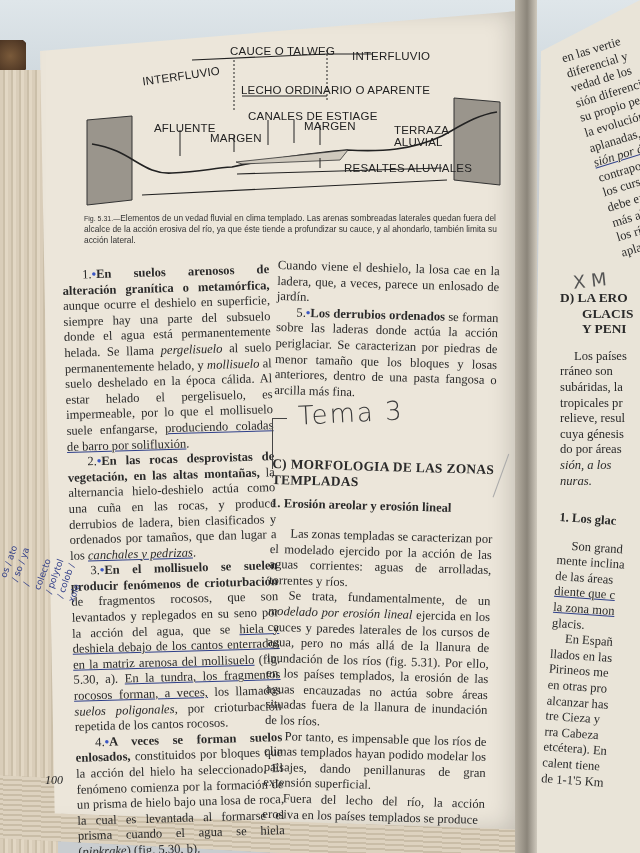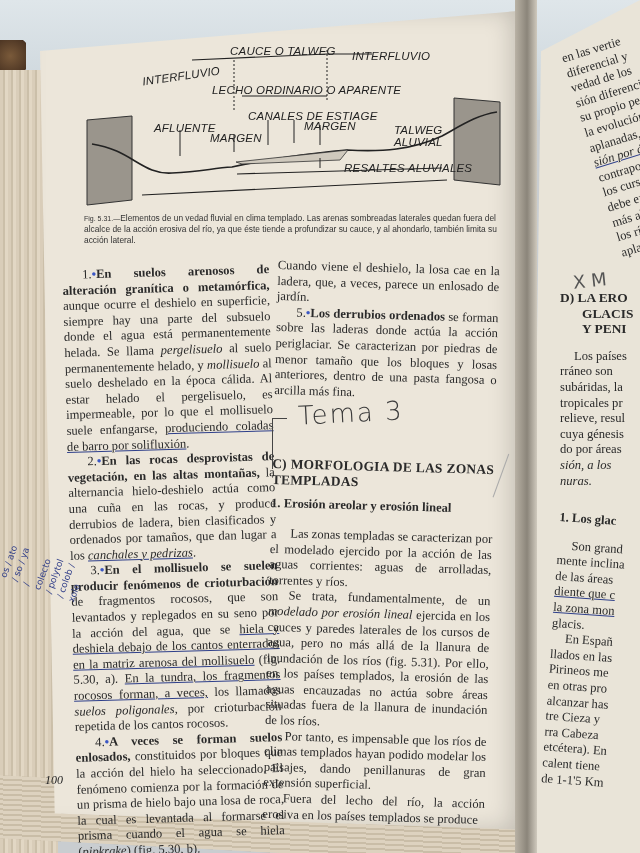--- a/index.html
+++ b/index.html
@@ -4,21 +4,21 @@
 <style>
   html,body{margin:0;padding:0;}
   body{width:640px;height:853px;overflow:hidden;position:relative;background:#c9cdd0;font-family:"Liberation Serif",serif;}
   .wall{position:absolute;left:0;top:0;width:640px;height:120px;background:linear-gradient(180deg,#dfe6ea,#c8d2d8);}
   .plant{position:absolute;left:0;top:40px;width:26px;height:40px;background:radial-gradient(circle at 40% 40%,#7a5a3a,#4a3322 70%,transparent 72%);}
   .stack{position:absolute;left:0;top:70px;width:58px;height:783px;background:repeating-linear-gradient(90deg,#d9cdb9 0 3px,#cbbfa9 3px 5px,#e2d7c4 5px 8px);}
   .stack-bottom{position:absolute;left:0;top:790px;width:560px;height:63px;background:repeating-linear-gradient(180deg,#ddd2bf 0 3px,#c9bda7 3px 5px);transform:skewY(3deg);}
   .left-page{position:absolute;left:40px;top:10px;width:490px;height:820px;background:#ece6da;clip-path:polygon(0 5%,100% 0,100% 100%,3% 98%);box-shadow:inset -18px 0 24px rgba(0,0,0,.18);}
   .gutter{position:absolute;left:515px;top:0;width:22px;height:853px;background:linear-gradient(90deg,#b9b2a5,#8b857a 55%,#cfc9bd);}
   .right-page{position:absolute;left:530px;top:0;width:110px;height:853px;background:#e9e4d8;clip-path:polygon(10% 6%,100% 0,100% 100%,0 100%);}
-  .figure{position:absolute;left:82px;top:40px;width:430px;height:168px;font-style:italic;}
+  .figure{position:absolute;left:82px;top:40px;width:430px;height:168px;}
   .figure svg{position:absolute;left:0;top:0;}
   .lbl{position:absolute;font-family:"Liberation Sans",sans-serif;font-size:11.5px;color:#222;letter-spacing:.2px;white-space:nowrap;}
   .caption{position:absolute;left:84px;top:213px;width:420px;font-family:"Liberation Sans",sans-serif;font-size:8.4px;line-height:11px;color:#333;}
   .caption .fig{font-size:7px;}
   .col{position:absolute;font-size:12.6px;line-height:15.6px;color:#2a2a2a;text-align:justify;}
   .col p{margin:0;}
   .col .ind{text-indent:20px;}
   .col b{font-weight:bold;}
   .ul{text-decoration:underline;text-decoration-color:#2e3f8a;text-decoration-thickness:1.3px;}
   .dot{color:#3b57c4;font-weight:bold;}
@@ -66,26 +66,26 @@
     <line x1="98" y1="90" x2="98" y2="116" stroke="#222"></line>
     <line x1="152" y1="95" x2="152" y2="112" stroke="#222"></line>
     <line x1="186" y1="80" x2="186" y2="105" stroke="#222"></line>
     <line x1="212" y1="80" x2="212" y2="103" stroke="#222"></line>
     <line x1="238" y1="85" x2="238" y2="105" stroke="#222"></line>
     <line x1="238" y1="118" x2="238" y2="128" stroke="#222"></line>
   </svg>
   <div class="lbl" style="left:148px;top:5px;">CAUCE O TALWEG</div>
   <div class="lbl" style="left:270px;top:10px;">INTERFLUVIO</div>
   <div class="lbl" style="left:60px;top:30px;transform:rotate(-8deg);">INTERFLUVIO</div>
-  <div class="lbl" style="left:130px;top:44px;">LECHO ORDINARIO O APARENTE</div>
+  <div class="lbl" style="left:159px;top:44px;">LECHO ORDINARIO O APARENTE</div>
   <div class="lbl" style="left:166px;top:70px;">CANALES DE ESTIAGE</div>
   <div class="lbl" style="left:72px;top:82px;text-align:right;">AFLUENTE</div>
   <div class="lbl" style="left:128px;top:92px;">MARGEN</div>
   <div class="lbl" style="left:222px;top:80px;">MARGEN</div>
-  <div class="lbl" style="left:312px;top:84px;width:50px;white-space:normal;line-height:12px;">TALWEG ALUVIAL</div>
+  <div class="lbl" style="left:312px;top:84px;width:50px;white-space:normal;line-height:12px;">TERRAZA ALUVIAL</div>
   <div class="lbl" style="left:262px;top:122px;">RESALTES ALUVIALES</div>
 </div>
 
 <div class="caption">
   <span class="fig">Fig. 5.31.—</span><span>Elementos de un vedad fluvial en clima templado. Las arenas sombreadas laterales quedan fuera del alcalce de la acción erosiva del río, ya que éste tiende a profundizar su cauce, y al ahondarlo, también limita su acción lateral.</span>
 </div>
 
 <div class="col col-left">
   <p class="ind">
     <span>1.</span><span class="dot">•</span><b>En suelos arenosos de alteración granítica o metamórfica,</b><span> aunque ocurre el deshielo en superficie, siempre hay una parte del subsuelo donde el agua está permanentemente helada. Se llama </span><i>pergelisuelo</i><span> al suelo permanentemente helado, y </span><i>mollisuelo</i><span> al suelo deshelado en la época cálida. Al estar helado el pergelisuelo, es impermeable, por lo que el mollisuelo suele enfangarse, </span><span class="ul">produciendo coladas de barro por solifluxión</span><span>.</span>

